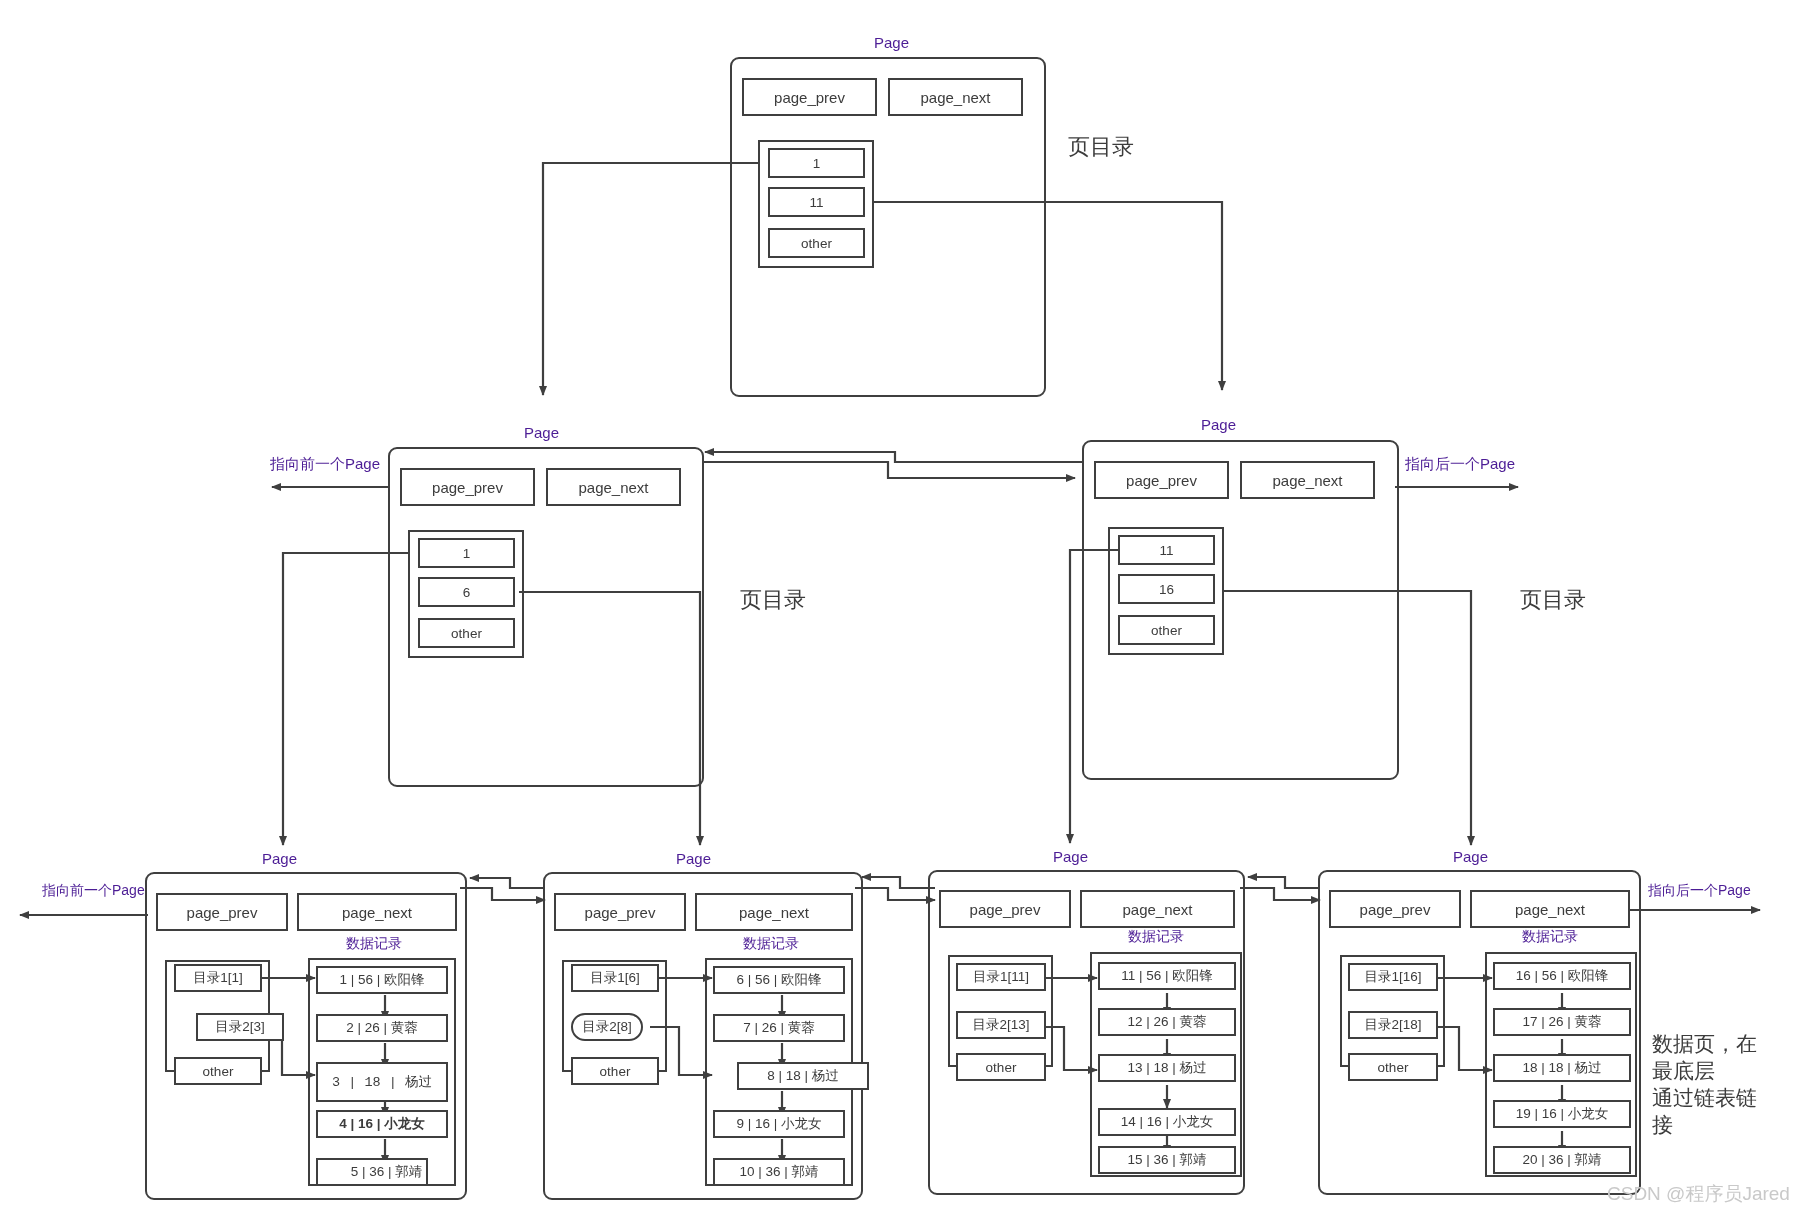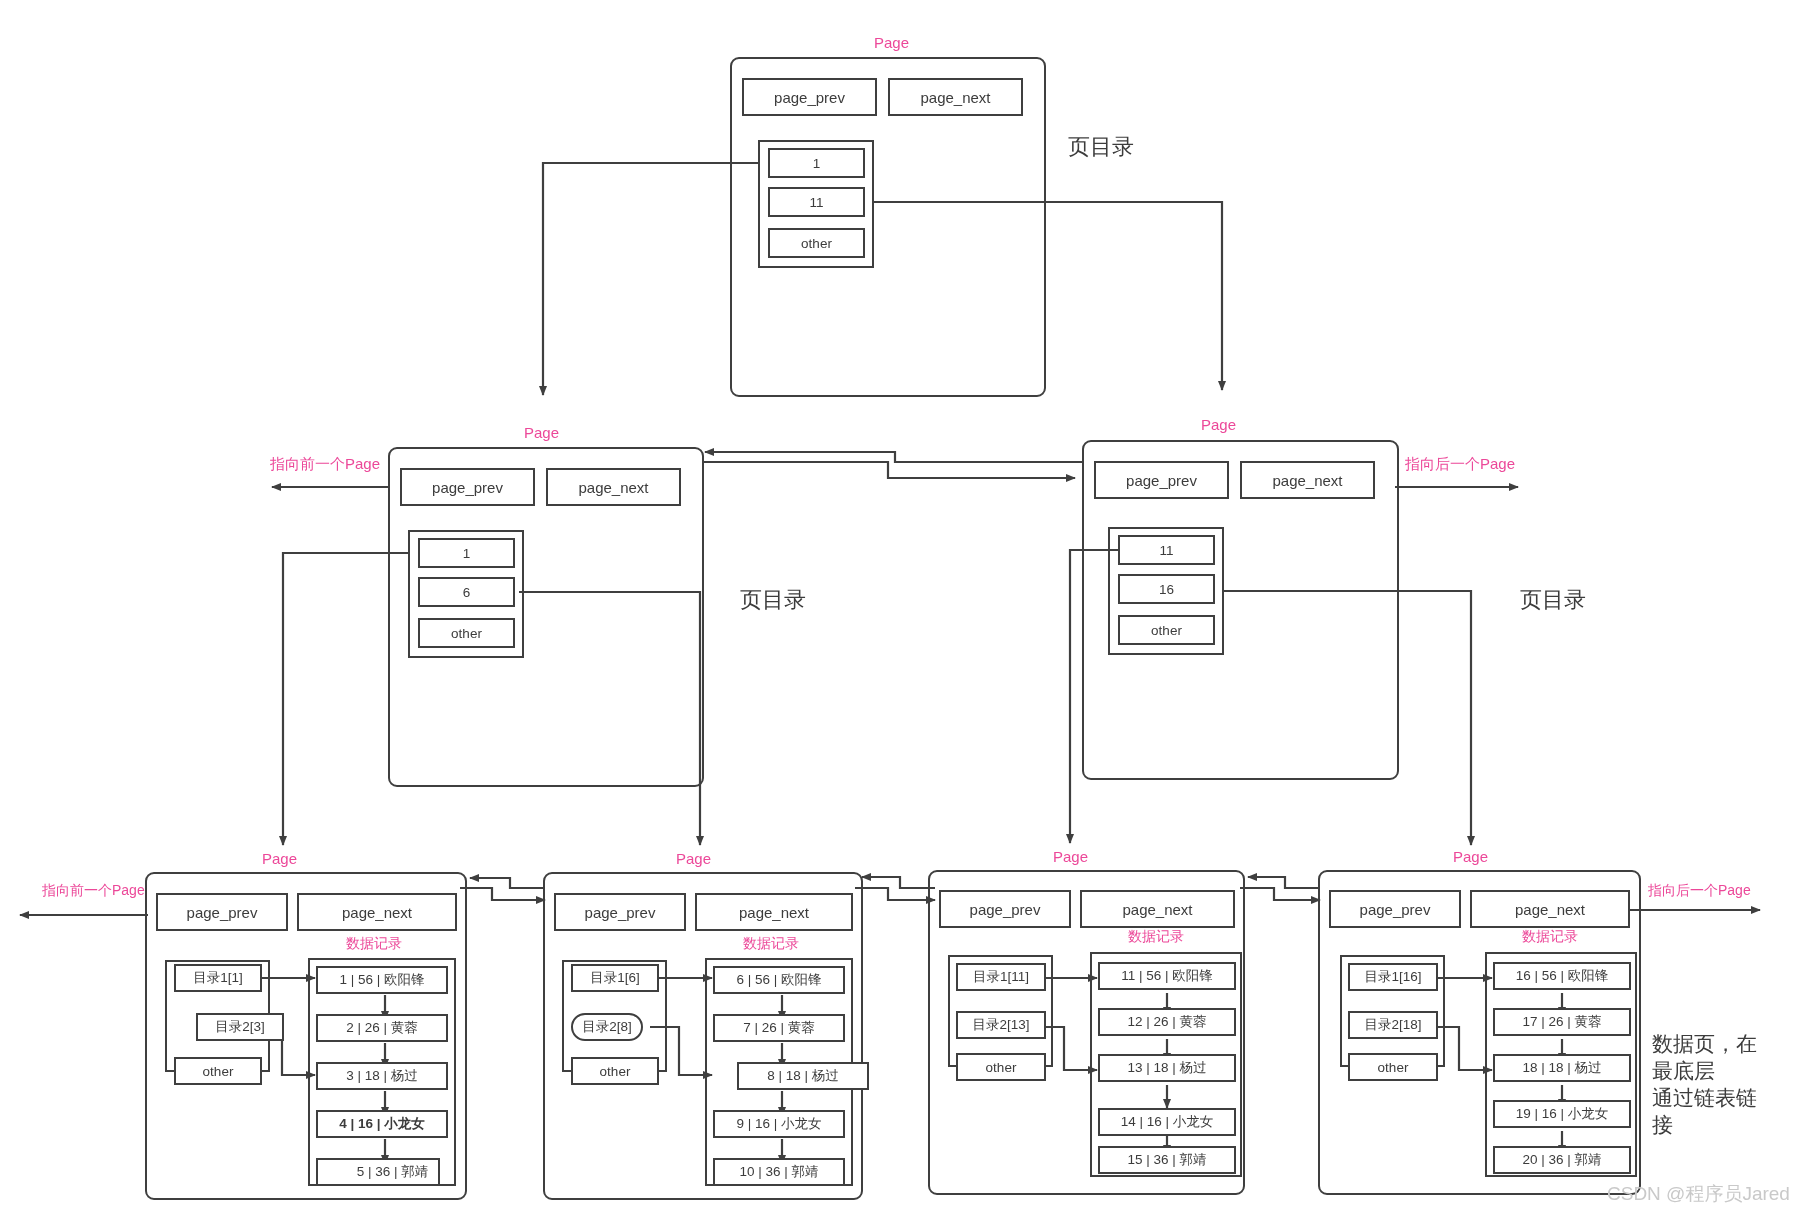--- a/index.html
+++ b/index.html
@@ -49,21 +49,21 @@
   .cell.rec { font-size: 13.5px; }
   .group-box {
     position: absolute;
     border: 2.2px solid #3f3f3f;
     background: transparent;
     box-sizing: border-box;
   }
   .caption {
     position: absolute;
     font-size: 15px;
-    color: #ec4899;
+    color: #4c1d95;
     white-space: nowrap;
   }
   .caption.cn { font-size: 15px; }
   .big-label {
     position: absolute;
     font-size: 22px;
     color: #3c3c3c;
     white-space: nowrap;
   }
   .note-block {
@@ -201,23 +201,23 @@
   <div class="cell" style="left:156px; top:893px; width:132px; height:38px;">page_prev</div>
   <div class="cell" style="left:297px; top:893px; width:160px; height:38px;">page_next</div>
   <div class="caption" style="left:346px; top:935px; font-size:14px;">数据记录</div>
   <div class="group-box" style="left:165px; top:960px; width:105px; height:112px;"></div>
   <div class="cell small" style="left:174px; top:964px; width:88px; height:28px;">目录1[1]</div>
   <div class="cell small" style="left:174px; top:1013px; width:88px; height:28px;margin-left:22px;">目录2[3]</div>
   <div class="cell small" style="left:174px; top:1057px; width:88px; height:28px;">other</div>
   <div class="group-box" style="left:308px; top:958px; width:148px; height:228px;"></div>
   <div class="cell rec" style="left:316px; top:966px; width:132px; height:28px;">1 | 56 | 欧阳锋</div>
   <div class="cell rec" style="left:316px; top:1014px; width:132px; height:28px;">2 | 26 | 黄蓉</div>
-  <div class="cell rec" style="left:316px; top:1062px; width:132px; height:28px;">3 | 18 | 杨过</div>
+  <div class="cell rec" style="left:316px; top:1062px; width:132px; height:40px;font-family:Liberation Mono, monospace;">3 | 18 | 杨过</div>
   <div class="cell rec" style="left:316px; top:1110px; width:132px; height:28px;font-weight:bold;">4 | 16 | 小龙女</div>
-  <div class="cell rec" style="left:316px; top:1158px; width:124px; height:28px;padding-left:29px;">5 | 36 | 郭靖</div>
+  <div class="cell rec" style="left:316px; top:1158px; width:112px; height:28px;padding-left:29px;">5 | 36 | 郭靖</div>
   <div class="caption cn" style="left:42px; top:882px; font-size:14px;">指向前一个Page</div>
 
   <div class="caption" style="left:676px; top:850px;">Page</div>
   <div class="page-box" style="left:543px; top:872px; width:320px; height:328px;"></div>
   <div class="cell" style="left:554px; top:893px; width:132px; height:38px;">page_prev</div>
   <div class="cell" style="left:695px; top:893px; width:158px; height:38px;">page_next</div>
   <div class="caption" style="left:743px; top:935px; font-size:14px;">数据记录</div>
   <div class="group-box" style="left:562px; top:960px; width:105px; height:112px;"></div>
   <div class="cell small" style="left:571px; top:964px; width:88px; height:28px;">目录1[6]</div>
   <div class="cell small" style="left:571px; top:1013px; width:72px; height:28px;border-radius:14px;">目录2[8]</div>

